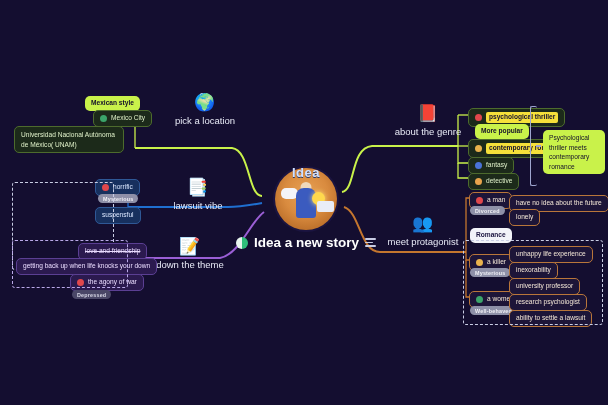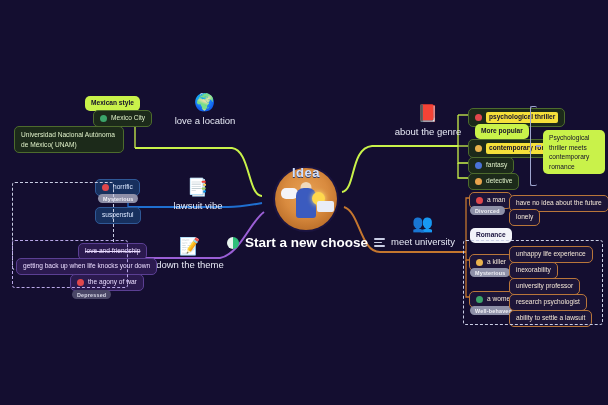--- a/index.html
+++ b/index.html
@@ -160,32 +160,32 @@
     <div class="idea-badge">
       <span class="idea-word">Idea</span>
       <span class="idea-bubble"></span>
       <span class="idea-head"></span>
       <span class="idea-person"></span>
       <span class="idea-bulb"></span>
       <span class="idea-card"></span>
     </div>
     <div class="center-title-row">
       <span class="center-dot"></span>
-      <span class="center-title">Start a new choose</span>
+      <span class="center-title">Idea a new story</span>
       <span class="center-menu">
           <i></i>
           <i></i>
           <i></i>
         </span>
     </div>
   </div>
 
   <div class="branch-label" style="left:145px; top:93px;">
     <span class="branch-icon">🌍</span>
-    <span class="branch-text">love a location</span>
+    <span class="branch-text">pick a location</span>
   </div>
   <div class="node n-green" style="left:85px; top:96px;">
     <span>Mexican style</span>
   </div>
   <div class="node n-darkg" style="left:93px; top:110px;">
     <span class="bullet" style="background:#3ba46a;"></span>
     <span>Mexico City</span>
   </div>
   <div class="node n-darkg" style="left:14px; top:126px; width:110px; white-space:normal; line-height:1.45;">
     <span>Universidad Nacional Autónoma de México( UNAM)</span>
@@ -246,21 +246,21 @@
     <span>detective</span>
   </div>
   <div class="bracket" style="left:530px; top:106px; width:7px; height:80px;"></div>
   <div class="bracket-stub" style="left:536px; top:145px;"></div>
   <div class="node n-note" style="left:543px; top:130px; width:62px;">
     <span>Psychological thriller meets contemporary romance</span>
   </div>
 
   <div class="branch-label" style="left:363px; top:214px;">
     <span class="branch-icon">👥</span>
-    <span class="branch-text">meet university</span>
+    <span class="branch-text">meet protagonist</span>
   </div>
 
   <div class="node n-orange" style="left:469px; top:192px;">
     <span class="bullet" style="background:#e0474c;"></span>
     <span>a man</span>
   </div>
   <div class="tag faded" style="left:470px; top:206px;">Divorced</div>
   <div class="node n-orange" style="left:509px; top:195px;">
     <span>have no idea about the future</span>
   </div>

